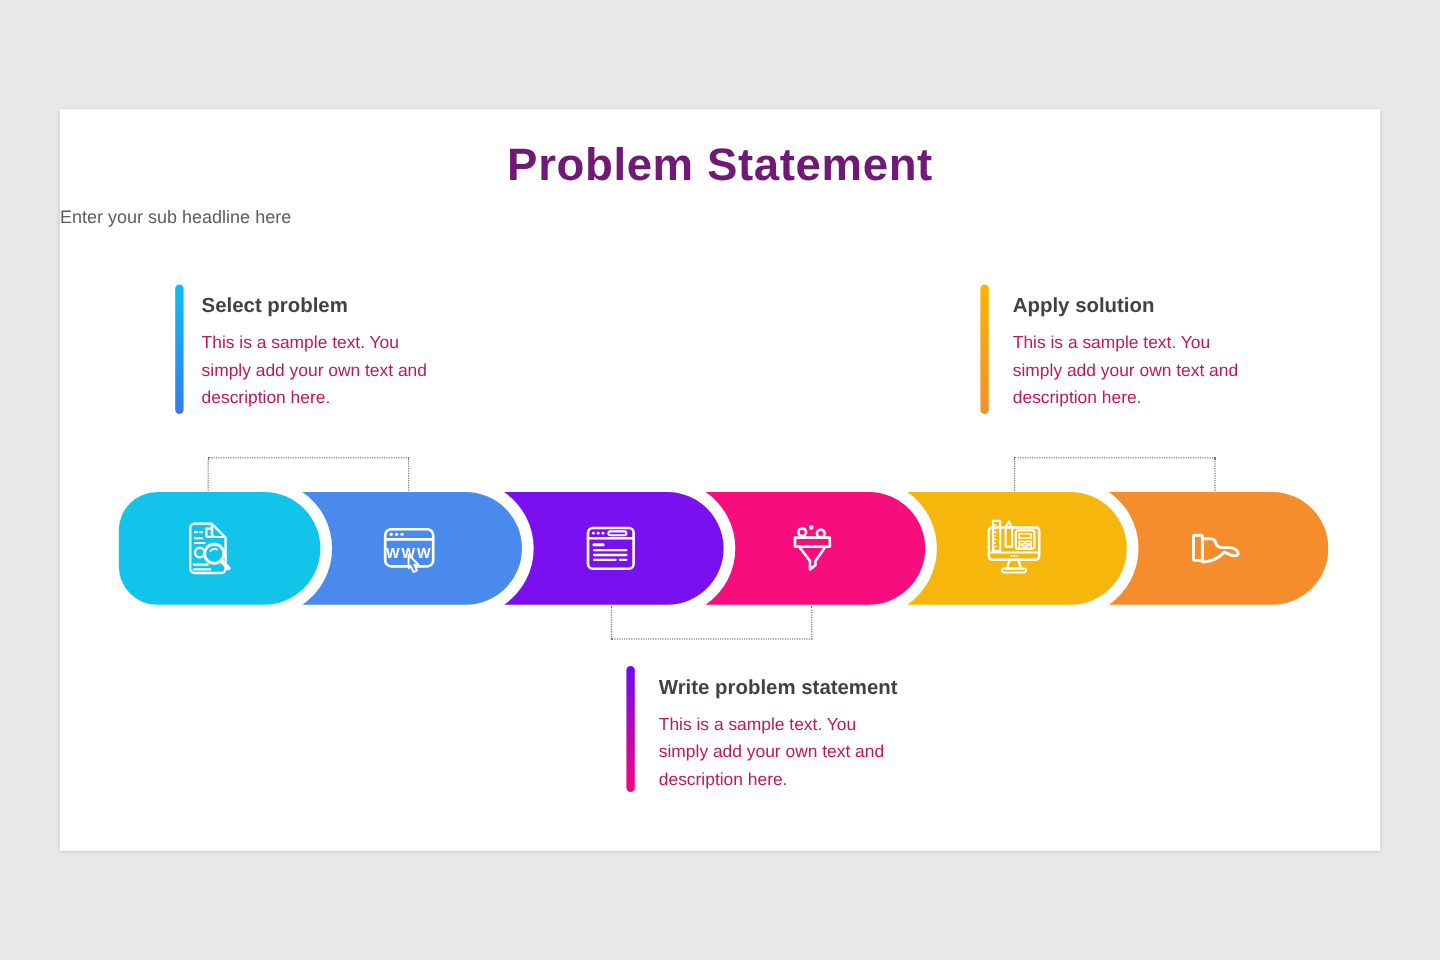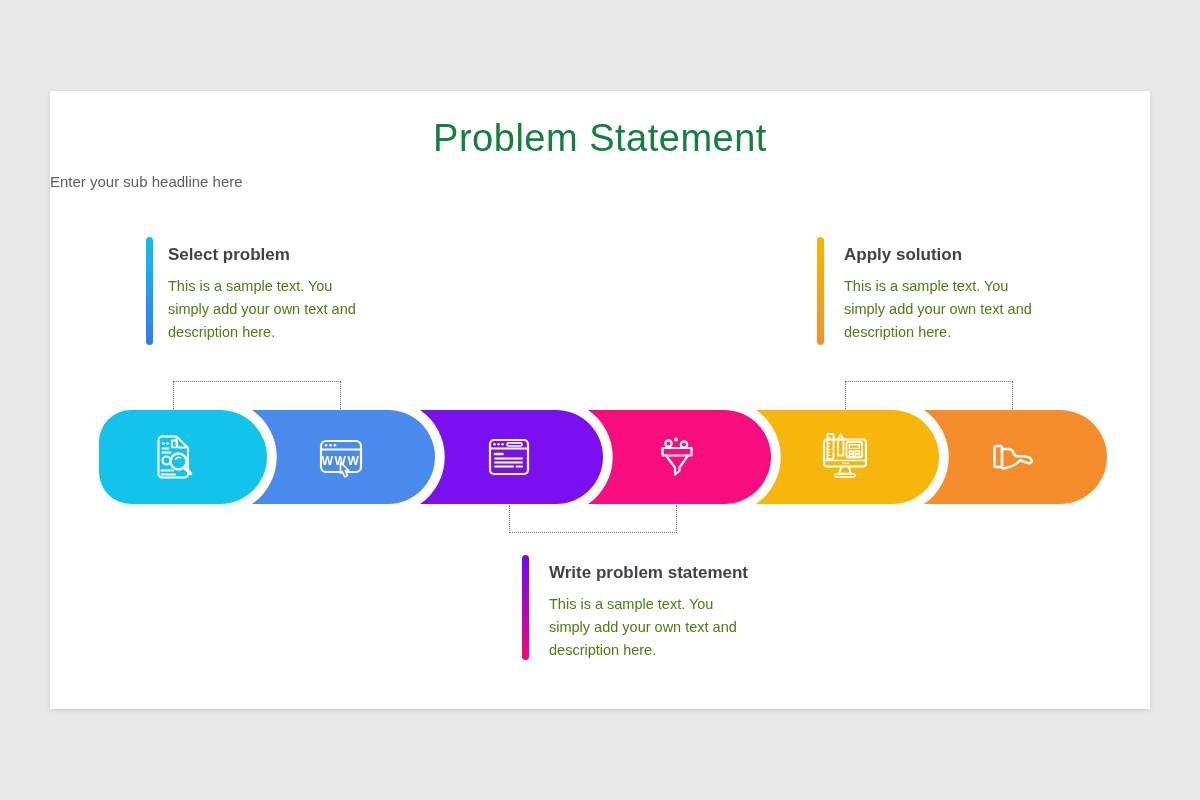--- a/index.html
+++ b/index.html
@@ -7,35 +7,35 @@
   body { font-family:"Liberation Sans", sans-serif; }
 
   .stage { position:relative; width:1200px; height:800px; background:#E9E8E8; }
   .slide {
     position:absolute; left:50px; top:91px; width:1100px; height:618px;
     background:#FFFFFF; box-shadow:0 1px 4px rgba(0,0,0,.15);
   }
 
   .title {
     position:absolute; left:0; right:0; top:26px; text-align:center;
-    font-size:38px; font-weight:400; color:#15803d; letter-spacing:.5px;
+    font-size:38px; font-weight:700; color:#701a75; letter-spacing:.5px;
   }
   .subtitle {
     position:absolute; left:0; right:0; top:82px; 
     font-size:15px; color:#5A5E63;
   }
 
   .callout { position:absolute; display:flex; gap:20px; }
   .co-left   { left:96px;  top:146px;gap:15px; }
   .co-right  { left:767px; top:146px; }
   .co-bottom { left:436px; top:464px;margin-left:36px; }
   .bar { width:7px; height:108px; border-radius:4px; flex:0 0 auto; }
   .co-bottom .bar { height:105px; }
   .co-heading { font-size:17px; font-weight:bold; color:#3F4347; padding-top:8px; white-space:nowrap; }
-  .co-body { width:205px; margin-top:10px; font-size:14.5px; line-height:23px; color:#4d7c0f; }
+  .co-body { width:205px; margin-top:10px; font-size:14.5px; line-height:23px; color:#be185d; }
 
   .bracket { position:absolute; width:168px; height:28px; }
   .br-top    { border-top:1px dotted #777; border-left:1px dotted #777; border-right:1px dotted #777; top:290px; }
   .br-left   { left:123px; }
   .br-right  { left:795px; }
   .br-bottom {
     left:459px; top:414px;
     border-bottom:1px dotted #777; border-left:1px dotted #777; border-right:1px dotted #777;
   }
 

